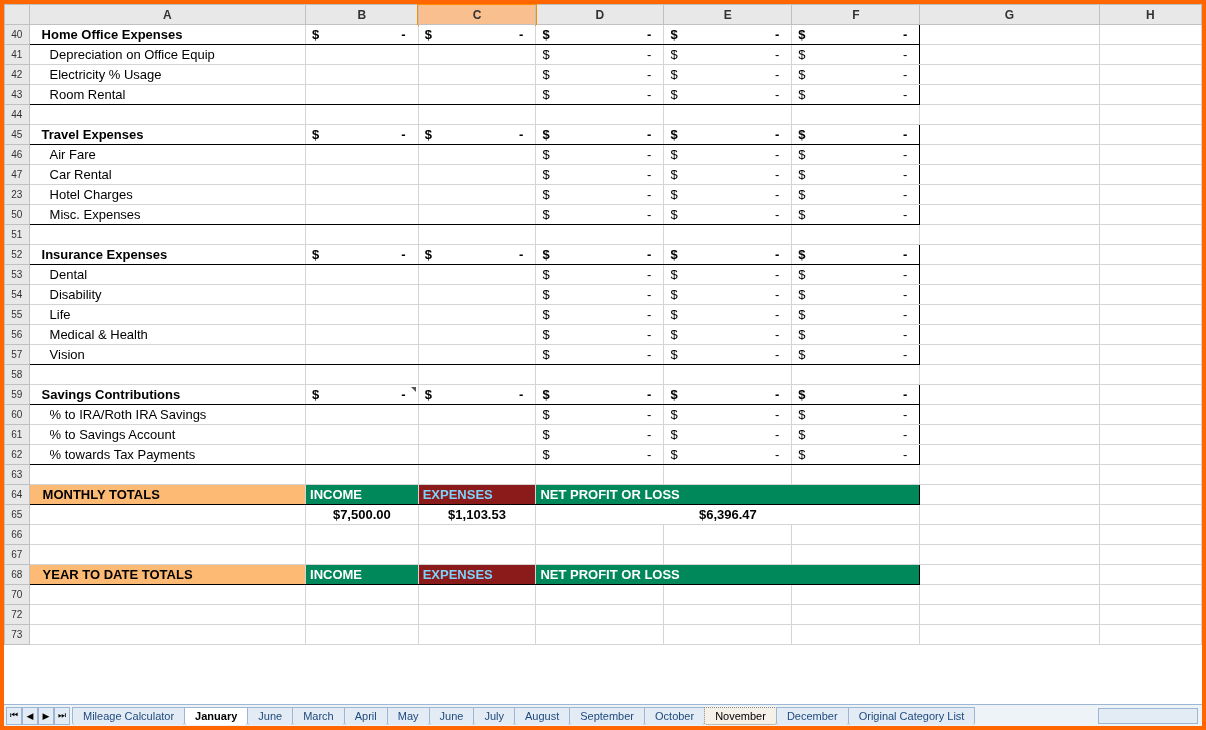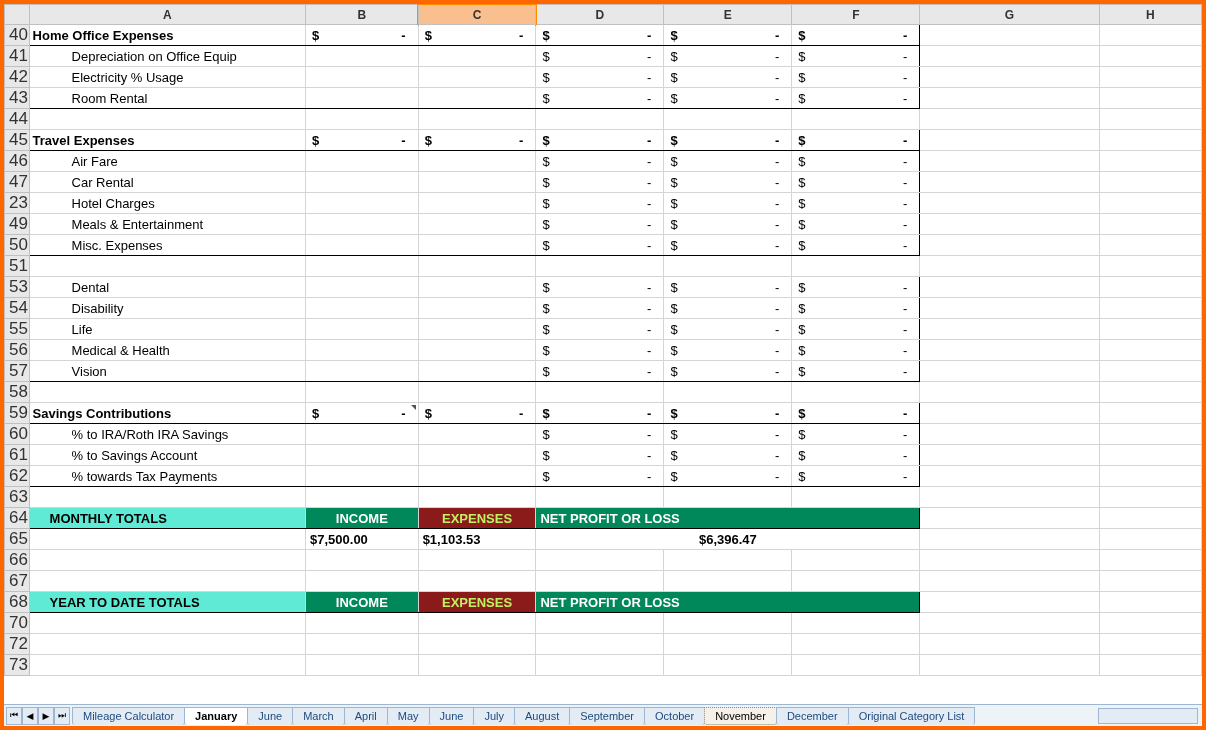--- a/index.html
+++ b/index.html
@@ -1,35 +1,35 @@
 <!DOCTYPE html>
 <html><head>
 <meta charset="utf-8">
 <style>
 *{box-sizing:border-box;margin:0;padding:0;font-family:Arial,sans-serif}
 body{background:#fff;width:1206px;height:730px;border:4px solid #ff6600;position:relative;overflow:hidden}
 .grid{position:absolute;top:0;left:0;right:0;bottom:26px;overflow:hidden}
 table{border-collapse:collapse;width:100%;table-layout:fixed}
 td,th{height:20px;font-size:13px;padding:0 4px;white-space:nowrap;overflow:hidden}
-.rowhdr{width:24px;background:#e8e8e8;border:1px solid #c0c0c0;text-align:center;font-size:17px;color:#333}
+.rowhdr{width:24px;background:#e8e8e8;border:1px solid #c0c0c0;text-align:center;font-size:10px;color:#333}
 .colhdr{background:#e8e8e8;border:1px solid #c0c0c0;text-align:center;font-size:12px;color:#333;height:18px}
 .colhdr.sel{background:#fabf8f;outline:1px solid #ff8c00}
 .cell{border:1px solid #d4d4d4;background:#fff}
 .bt{border-top:1px solid #000}.bb{border-bottom:1px solid #000}.bl{border-left:1px solid #000}.br{border-right:1px solid #000}
 .bold{font-weight:bold}
-.indent1{padding-left:3px}
-.indent2{padding-left:42px}
-.right{text-align:left}
+.indent1{padding-left:12px}
+.indent2{padding-left:20px}
+.right{text-align:center}
 .dollar{position:relative}
 .dollar::before{content:"$";position:absolute;left:6px}
 .dollar .v{display:block;text-align:right;padding-right:8px}
 .dash .v::after{content:"-"}
-.totbox{background:#5eead4;font-weight:bold;padding-left:20px}
-.income{background:#00875a;color:#fff;font-weight:bold;text-align:center}
-.expenses{background:#8b1a1a;color:#bef264;font-weight:bold;text-align:center}
+.totbox{background:#fdba74;font-weight:bold;padding-left:13px}
+.income{background:#00875a;color:#fff;font-weight:bold;}
+.expenses{background:#8b1a1a;color:#7dd3fc;font-weight:bold;text-align:left}
 .netprofit{background:#00875a;color:#fff;font-weight:bold;}
 .tabbar{position:absolute;bottom:0;left:0;right:0;height:22px;background:#eef3f8;border-top:1px solid #9cb6d3;display:flex;align-items:center;font-size:11px}
 .navbtns{display:flex;padding:0 2px}
 .navbtn{width:16px;height:18px;border:1px solid #9cb6d3;background:#e3ecf5;display:flex;align-items:center;justify-content:center;font-size:9px;cursor:pointer}
 .tabs{display:flex;flex:1;overflow:hidden}
 .tab{padding:2px 10px;border:1px solid #9cb6d3;border-bottom:none;background:#e3ecf5;color:#1f497d;cursor:pointer;margin-right:-1px;border-radius:0 0 3px 3px}
 .tab.active{background:#fff;color:#000;font-weight:bold}
 .tab.nov{background:#f5f0e8;color:#000;border:1px dotted #888}
 .scroll{width:100px;height:16px;background:#e3ecf5;border:1px solid #9cb6d3;margin-right:4px}
 .tri{position:absolute;right:2px;top:2px;width:0;height:0;border-top:5px solid #555;border-left:5px solid transparent}
@@ -218,37 +218,20 @@
           <td class="cell dollar dash bl">
             <span class="v"></span>
           </td>
           <td class="cell dollar dash bl br">
             <span class="v"></span>
           </td>
           <td class="cell"></td>
           <td class="cell"></td>
         </tr>
 <tr>
-          <td class="rowhdr">49</td>
-          <td class="cell indent2 bl">Meals &amp; Entertainment</td>
-          <td class="cell bl"></td>
-          <td class="cell bl"></td>
-          <td class="cell dollar dash bl">
-            <span class="v"></span>
-          </td>
-          <td class="cell dollar dash bl">
-            <span class="v"></span>
-          </td>
-          <td class="cell dollar dash bl br">
-            <span class="v"></span>
-          </td>
-          <td class="cell"></td>
-          <td class="cell"></td>
-        </tr>
-<tr>
           <td class="rowhdr">50</td>
           <td class="cell indent2 bl bb">Misc. Expenses</td>
           <td class="cell bl bb"></td>
           <td class="cell bl bb"></td>
           <td class="cell dollar dash bl bb">
             <span class="v"></span>
           </td>
           <td class="cell dollar dash bl bb">
             <span class="v"></span>
           </td>
@@ -264,20 +247,41 @@
           <td class="cell"></td>
           <td class="cell"></td>
           <td class="cell"></td>
           <td class="cell"></td>
           <td class="cell"></td>
           <td class="cell"></td>
           <td class="cell"></td>
           <td class="cell"></td>
         </tr>
 
+<tr>
+          <td class="rowhdr">52</td>
+<td class="cell bold indent1 bt bb bl">Insurance Expenses</td>
+<td class="cell dollar dash bold bt bb bl">
+            <span class="v"></span>
+          </td>
+<td class="cell dollar dash bold bt bb bl">
+            <span class="v"></span>
+          </td>
+<td class="cell dollar dash bold bt bb bl">
+            <span class="v"></span>
+          </td>
+<td class="cell dollar dash bold bt bb bl">
+            <span class="v"></span>
+          </td>
+<td class="cell dollar dash bold bt bb bl br">
+            <span class="v"></span>
+          </td>
+<td class="cell"></td>
+          <td class="cell"></td>
+        </tr>
 
 <tr>
           <td class="rowhdr">53</td>
           <td class="cell indent2 bl">Dental</td>
           <td class="cell bl"></td>
           <td class="cell bl"></td>
           <td class="cell dollar dash bl">
             <span class="v"></span>
           </td>
           <td class="cell dollar dash bl">

